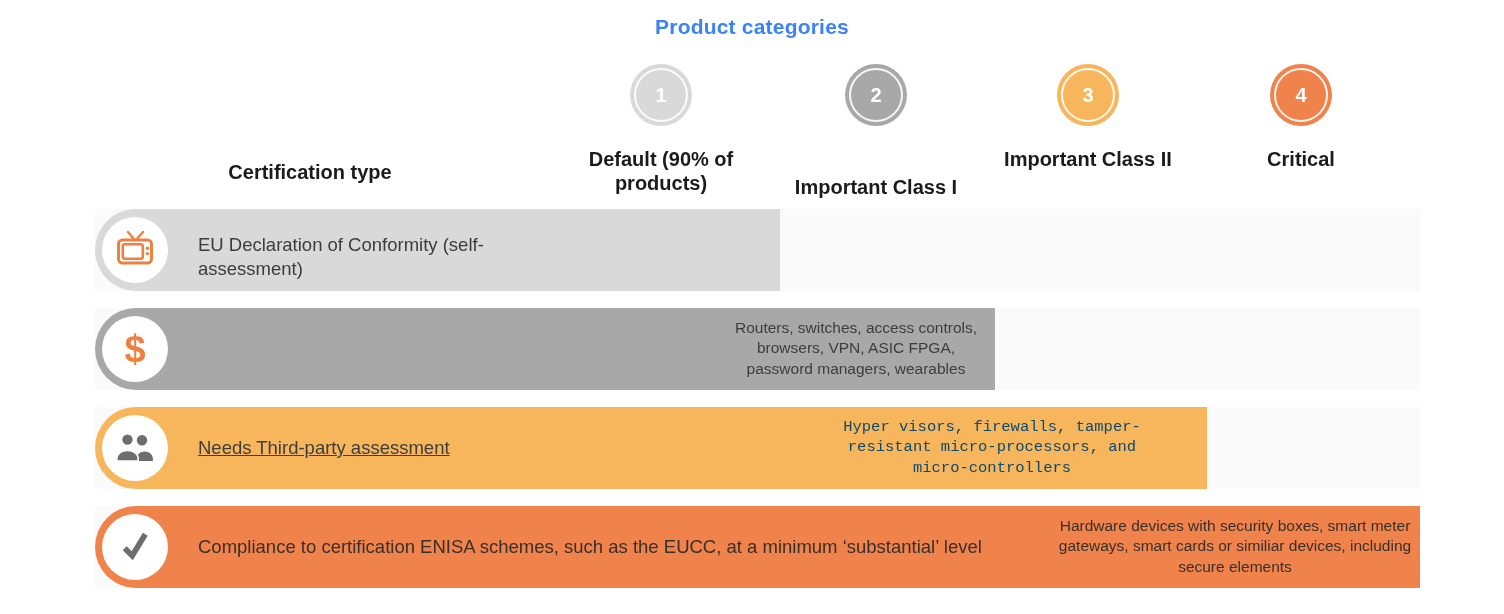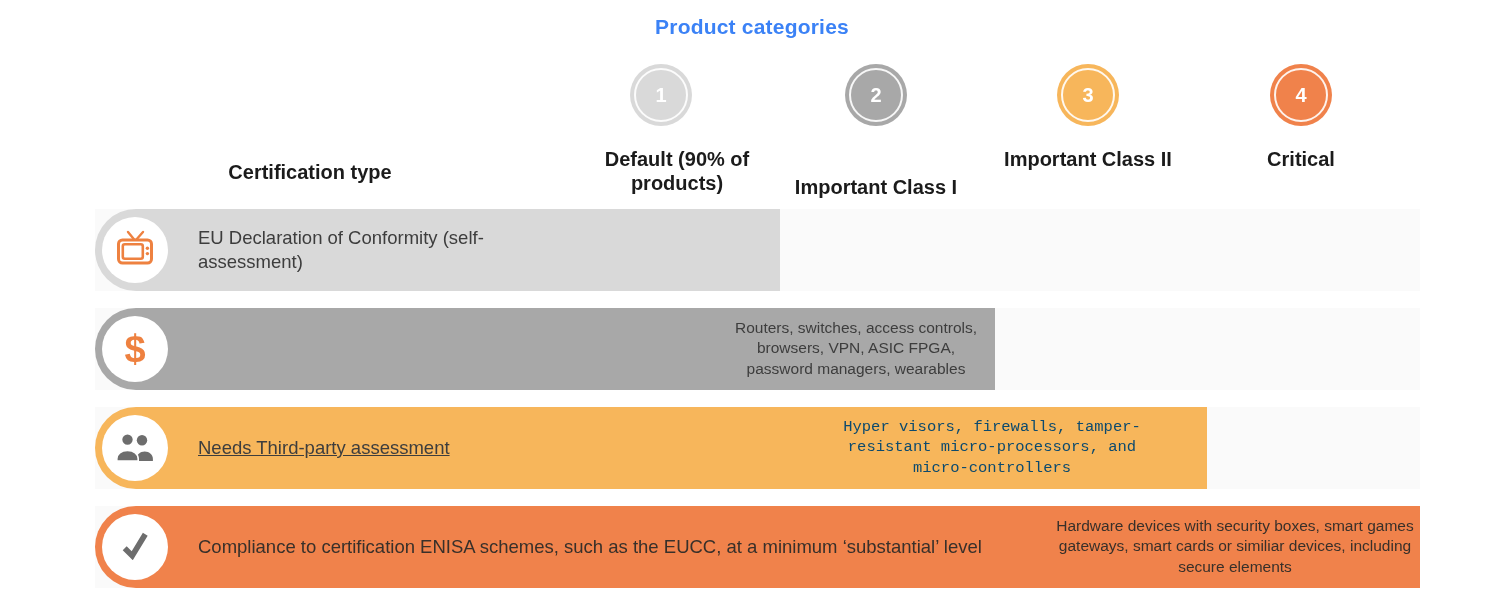--- a/index.html
+++ b/index.html
@@ -13,37 +13,37 @@
   .num-circle { position:absolute; top:64px; width:62px; height:62px; border-radius:50%;
                 display:flex; align-items:center; justify-content:center; }
   .num-circle::after { content:""; position:absolute; inset:4px; border:2px solid rgba(255,255,255,0.9);
                        border-radius:50%; }
   .num-circle span { color:#ffffff; font-weight:700; font-size:20px; }
   .c1 { left:630px; } .c2 { left:845px; } .c3 { left:1057px; } .c4 { left:1270px; }
 
   .col-header { position:absolute; top:147px; text-align:center; font-size:20px; font-weight:700;
                 color:#1b1b1b; line-height:1.2; }
   .h-cert    { top:160px; left:180px; width:260px; }
-  .h-default { left:584px; width:186px; }
+  .h-default { left:568px; width:186px; }
   .h-class1  { left:766px; width:220px;margin-top:28px; }
   .h-class2  { left:973px; width:230px; }
   .h-crit    { left:1221px; width:160px; }
 
   .row { position:absolute; left:95px; width:1325px; height:82px; background:#fafafa; }
   .r1 { top:209px; } .r2 { top:308px; } .r3 { top:407px; } .r4 { top:506px; }
 
   .bar { position:absolute; left:0; top:0; height:82px; border-radius:41px 0 0 41px; }
   .r1 .bar { width:685px; } .r2 .bar { width:900px; } .r3 .bar { width:1112px; } .r4 .bar { width:1325px; }
 
   .icon-circle { position:absolute; left:7px; top:8px; width:66px; height:66px; border-radius:50%;
                  background:#ffffff; display:flex; align-items:center; justify-content:center; }
 
   .row-label { position:absolute; left:103px; top:0; height:82px; display:flex; align-items:center;
                font-size:18.5px; color:#3d3d3d; line-height:1.3; }
-  .r1 .row-label { width:320px; } .r2 .row-label { width:560px; }
+  .r1 .row-label { width:320px;margin-top:7px; } .r2 .row-label { width:560px; }
   .r3 .row-label { width:520px;text-decoration:underline; } .r4 .row-label { width:940px; color:#38302a; }
 
   .products { position:absolute; top:50%; transform:translateY(-50%); text-align:center;
               font-size:15.5px; color:#3d3d3d; line-height:1.32; }
   .r1 .products { left:468px; width:195px; }
   .r2 .products { left:636px; width:250px; }
   .r3 .products { left:732px; width:330px; color:#0c4a6e;font-family:Liberation Mono, monospace; }
   .r4 .products { left:945px; width:390px; color:#38302a; }
 
   .dollar-glyph { font-size:38px; font-weight:600; color:#ee8140; line-height:1; }
@@ -117,16 +117,16 @@
   <div class="row r4">
     <div class="bar" style="background-color: rgb(240, 130, 75);"></div>
     <div class="icon-circle">
       <span>
         <svg width="34" height="30" viewBox="0 0 34 30">
           <path d="M6.5 17.5 L13.5 25.5 L28 5" stroke="#6d6d6d" stroke-width="5.6" fill="none" stroke-linejoin="miter" transform="rotate(-4 17 15)"></path>
         </svg>
       </span>
     </div>
     <div class="row-label">Compliance to certification ENISA schemes, such as the EUCC, at a minimum ‘substantial’ level</div>
-    <div class="products">Hardware devices with security boxes, smart games gateways, smart cards or similiar devices, including secure elements</div>
+    <div class="products">Hardware devices with security boxes, smart meter gateways, smart cards or similiar devices, including secure elements</div>
   </div>
 
 </div>
 
 </body></html>

